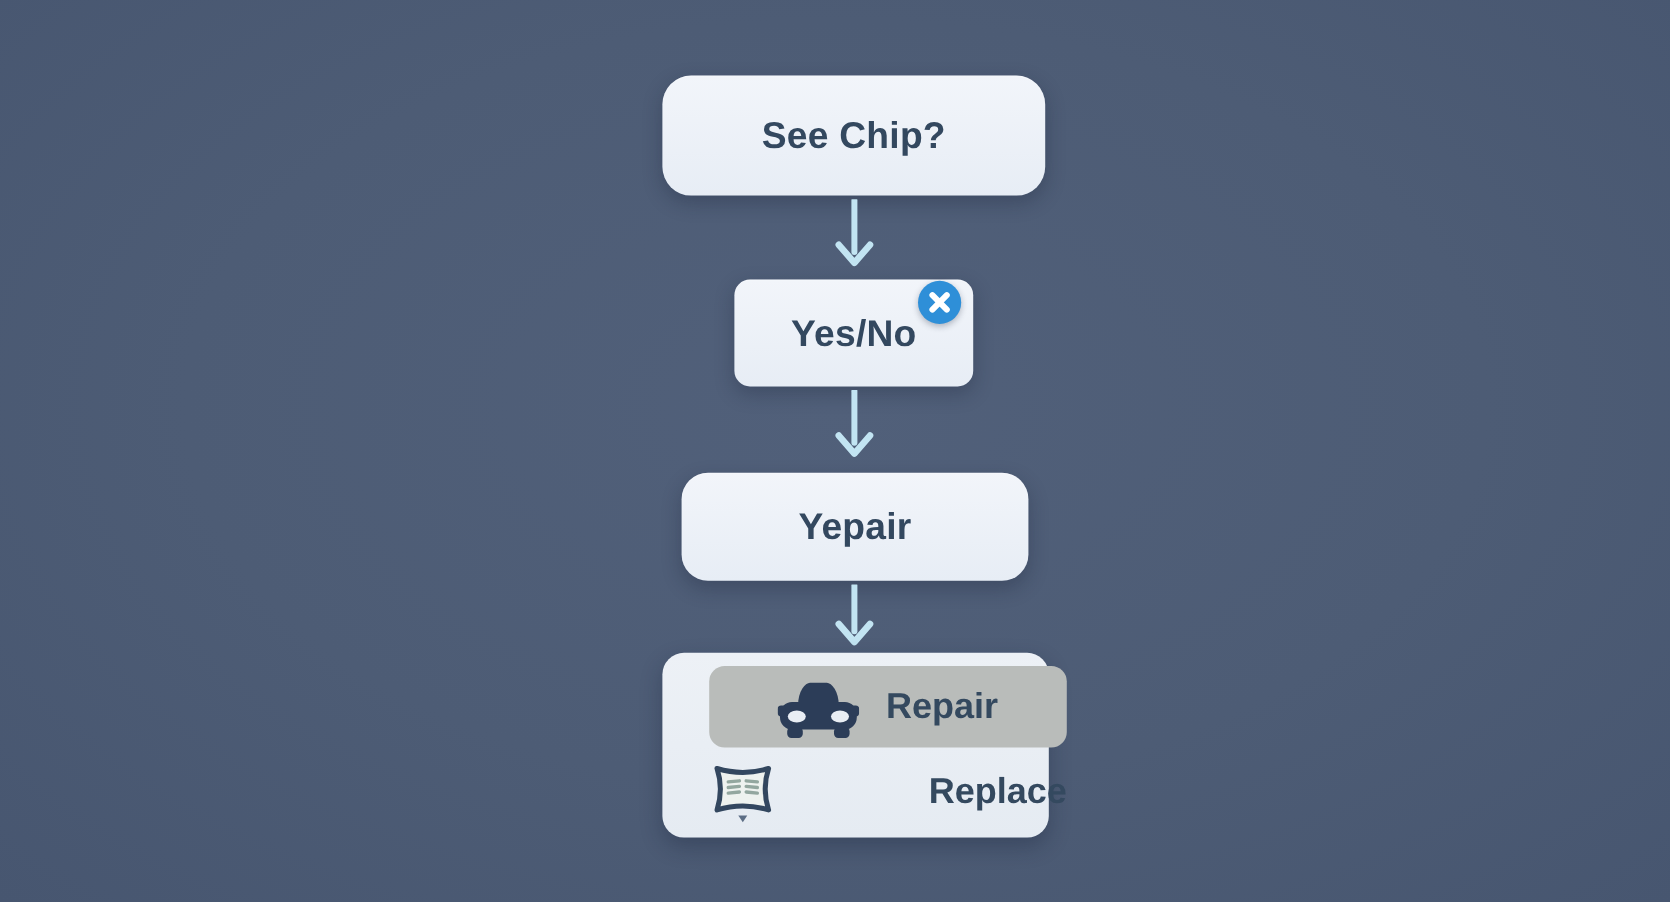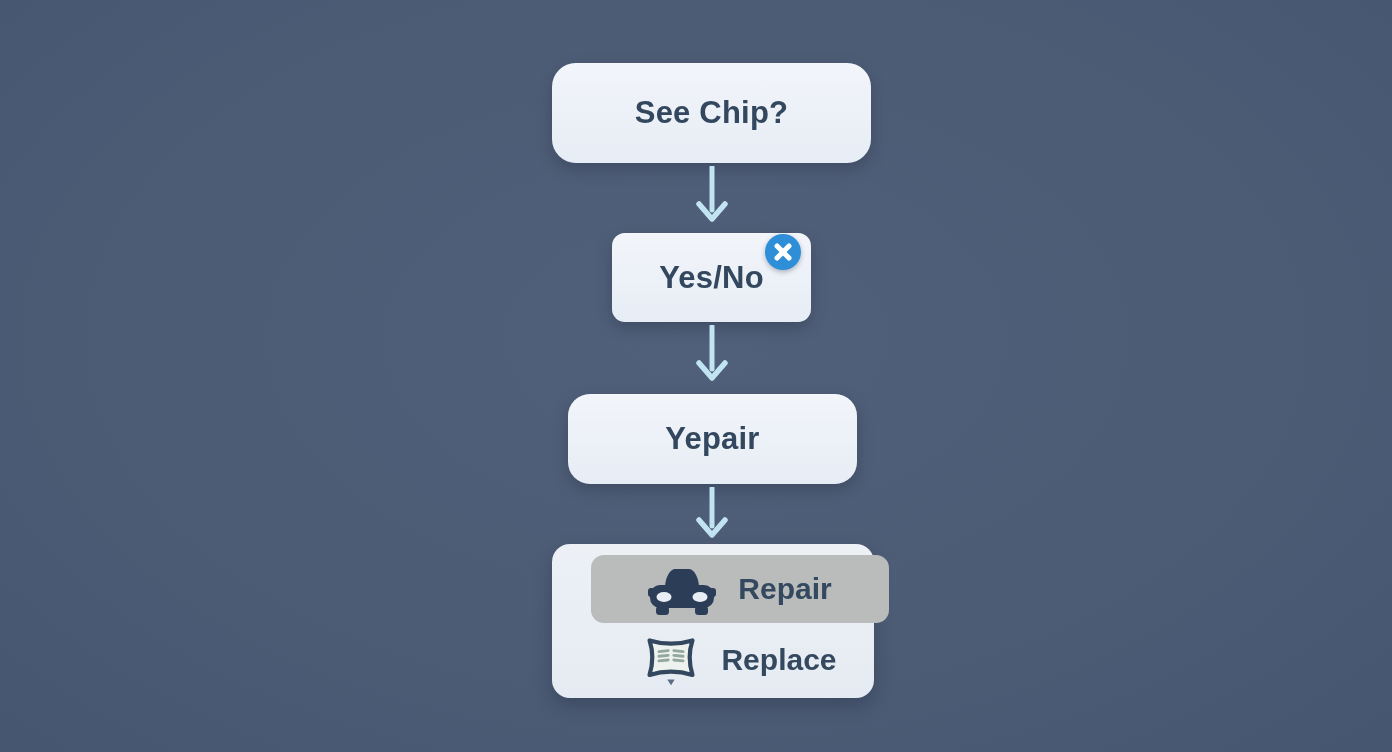--- a/index.html
+++ b/index.html
@@ -31,21 +31,21 @@
     border-radius: 18px;
     box-shadow: 0 7px 18px rgba(20,30,52,0.3);
   }
   .option-row {
     position: absolute; left: 12px; width: 298px; height: 68px;
     display: flex; align-items: center; justify-content: center;
     border-radius: 13px;
     margin-left: 27px;
   }
   .option-row.selected { background: #b9bcba; top: 11px; }
-  .option-row.plain { top: 82px; background: transparent; }
+  .option-row.plain { top: 82px; background: transparent; justify-content: space-between; }
   .option-label {
     color: #34495f; font-weight: bold; font-size: 30px; margin-left: 22px;
   }
   .icon-wrap { display: flex; align-items: center; justify-content: center; }
 </style>
 </head>
 <body>
 
 <div class="node" style="left:552px; top:63px; width:319px; height:100px;">
   <span class="node-label">See Chip?</span>

